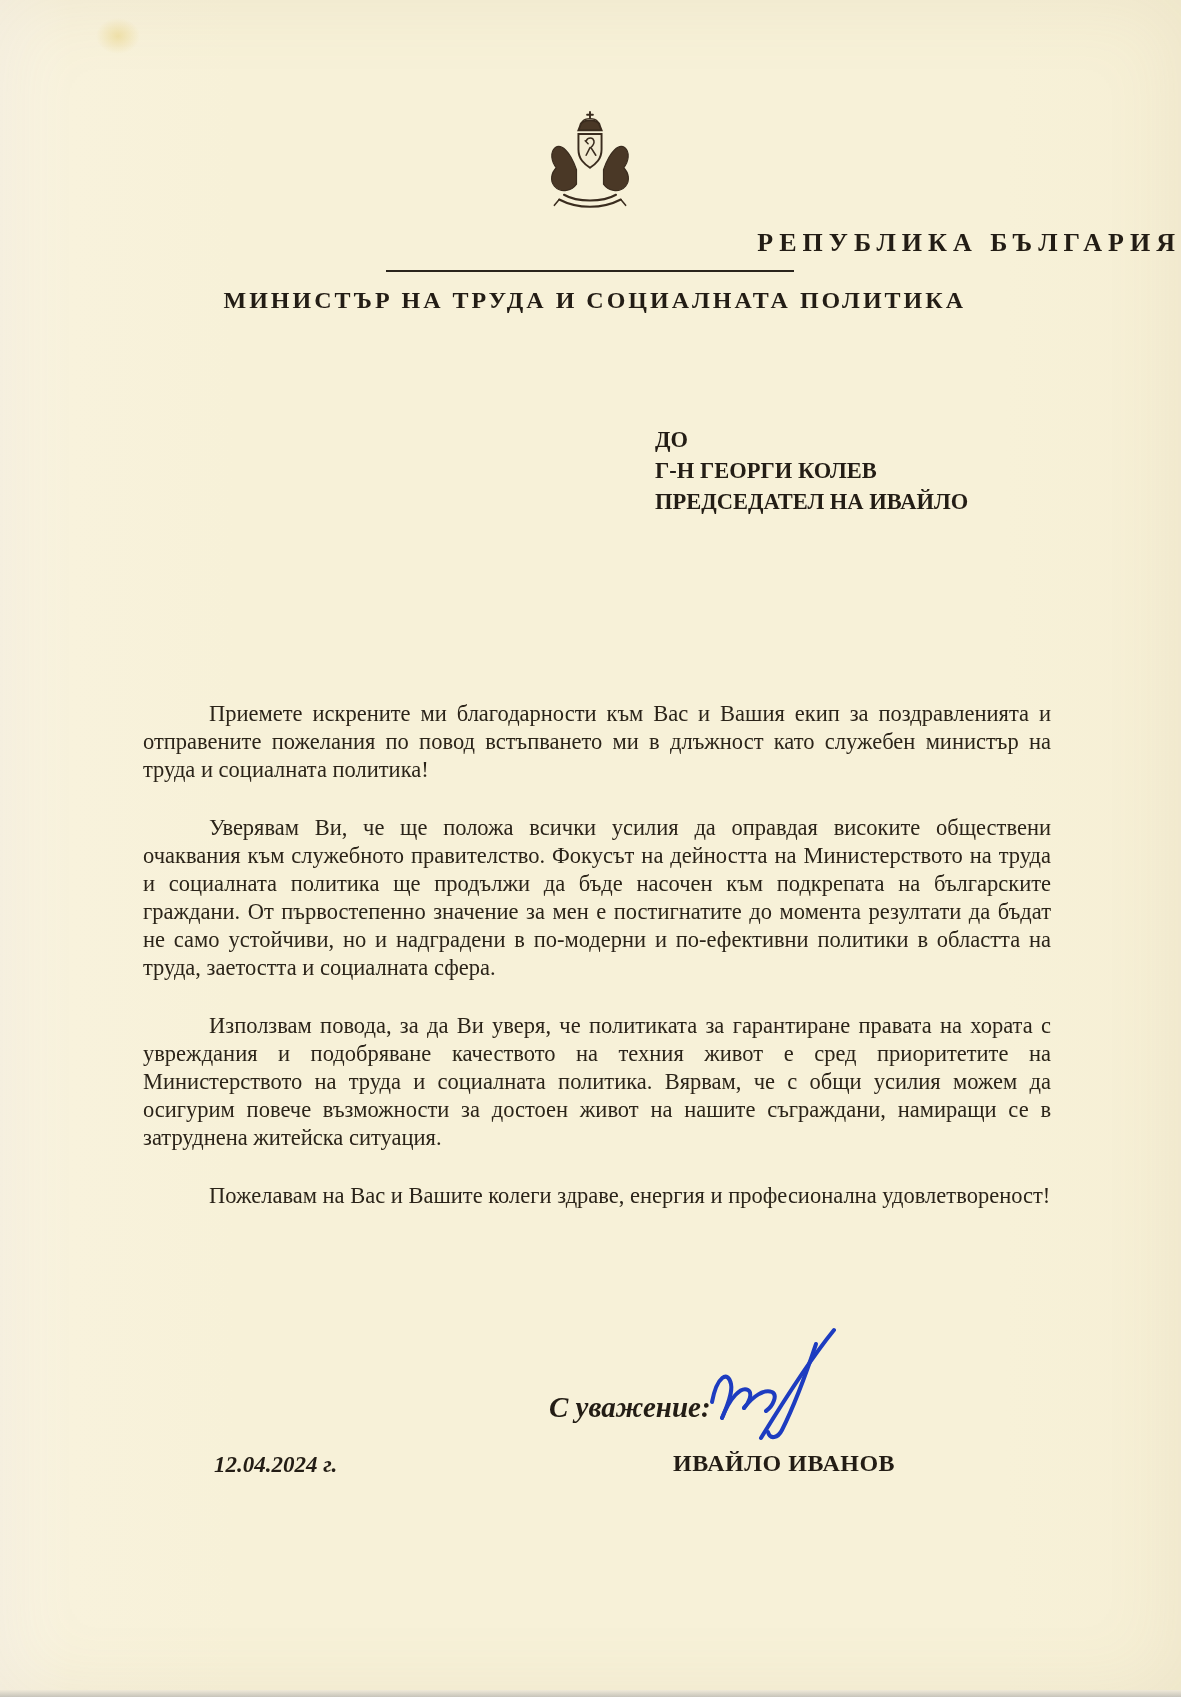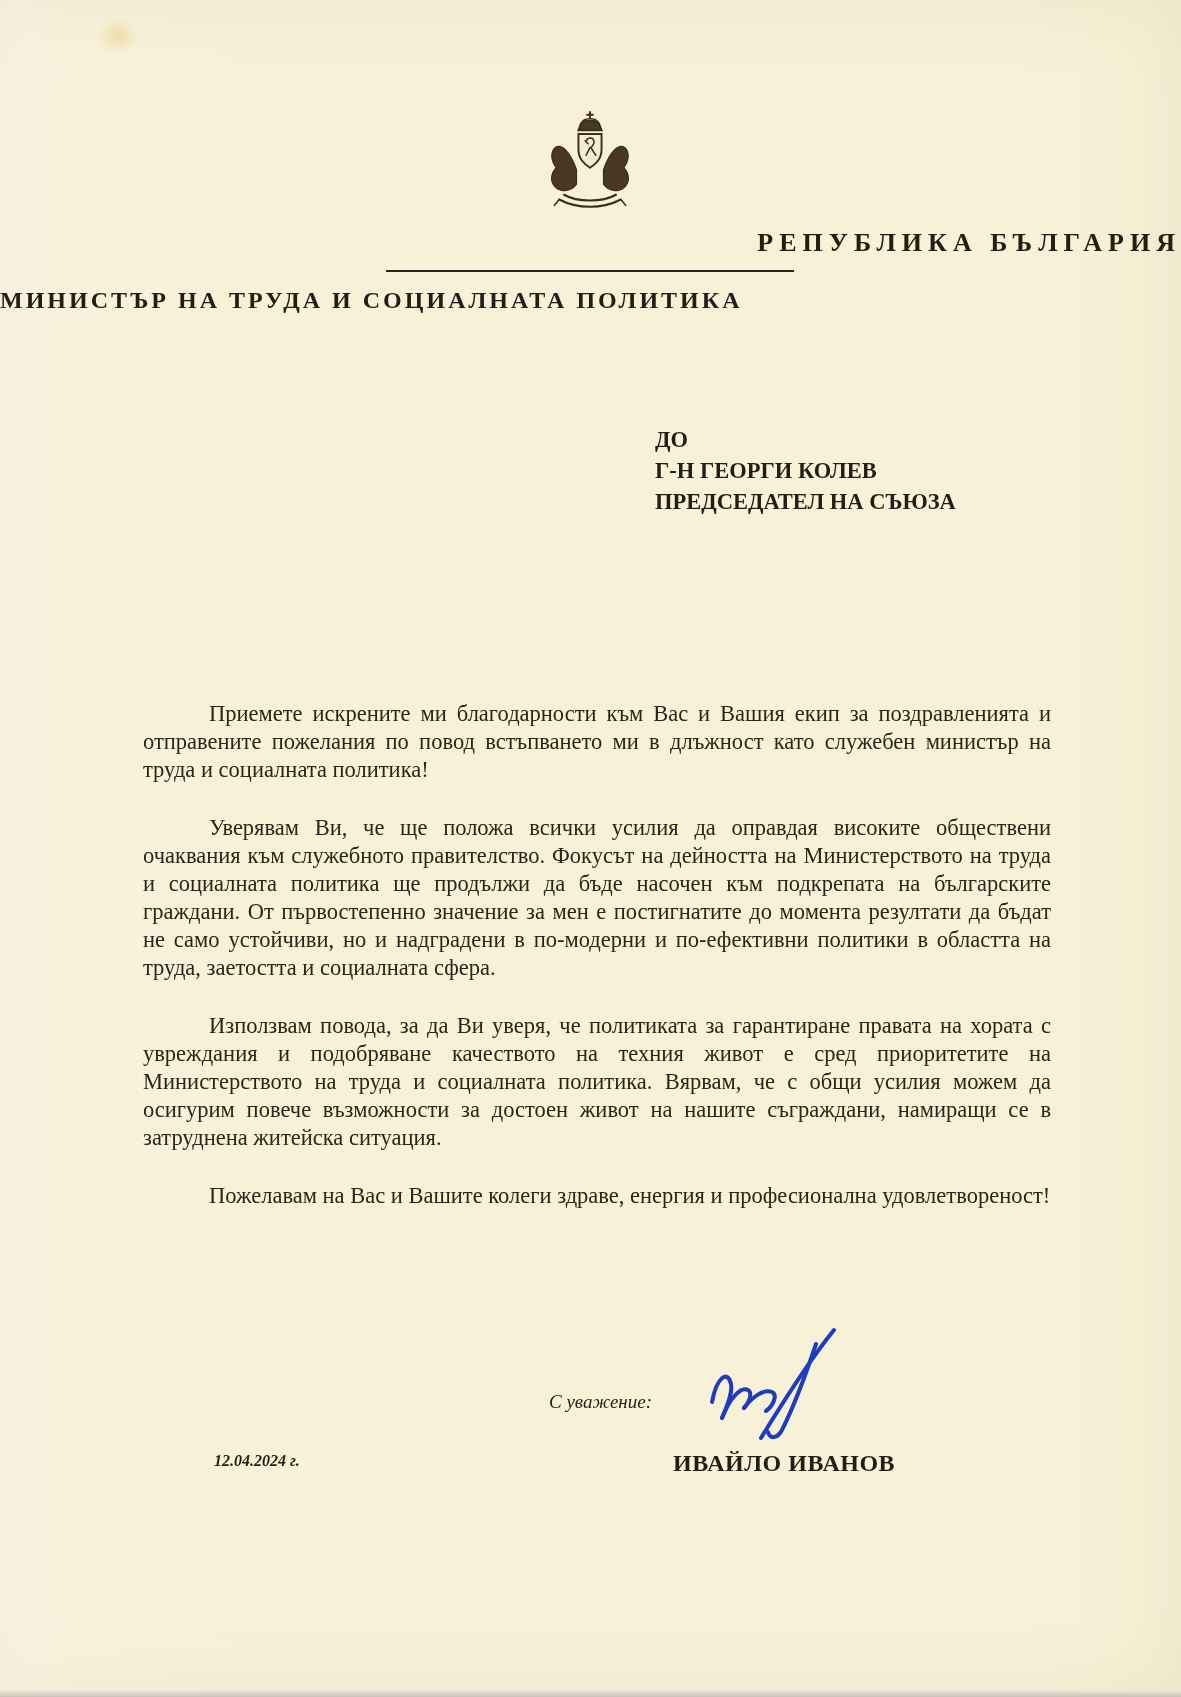--- a/index.html
+++ b/index.html
@@ -25,21 +25,21 @@
     position:absolute;left:0;top:228px;width:1181px;
     text-align:right;font-weight:bold;font-size:26px;letter-spacing:6px;
     color:#231d15;
   }
   .rule{
     position:absolute;left:386px;top:270px;width:408px;height:0;
     border-top:2.5px solid #2a241c;
   }
   .ministry{
     position:absolute;left:0;top:287px;width:966px;
-    text-align:left;font-weight:bold;font-size:24px;letter-spacing:3px;
+    text-align:right;font-weight:bold;font-size:24px;letter-spacing:3px;
     color:#231d15;
   }
   
   .recipient{
     position:absolute;left:655px;top:408px;
     font-weight:bold;font-size:22.5px;line-height:31px;color:#231d15;margin-top:16px;
   }
   
   .salutation{
     position:absolute;left:205px;top:643px;
@@ -47,30 +47,30 @@
   }
   
   .body{
     position:absolute;left:143px;top:700px;width:916px;
     font-size:22.5px;line-height:28px;text-align:justify;color:#2b2419;
   }
   .body p{margin:0 8px 30px 0;text-indent:66px;}
   
   .valediction{
     position:absolute;left:549px;top:1391px;
-    font-weight:normal;font-style:italic;font-size:19px;color:#231d15;
+    font-weight:bold;font-style:italic;font-size:29px;color:#231d15;
   }
   .signature{position:absolute;left:698px;top:1322px;width:175px;height:128px;}
   .signer{
     position:absolute;left:630px;top:1450px;
     font-weight:bold;font-size:24px;letter-spacing:0.5px;color:#231d15;margin-left:43px;
   }
   .date{
     position:absolute;left:214px;top:1452px;
-    font-weight:bold;font-style:italic;font-size:16px;color:#231d15;
+    font-weight:bold;font-style:italic;font-size:23px;color:#231d15;
   }
   .bottom-strip{
     position:absolute;left:0;bottom:0;width:100%;height:7px;
     background:linear-gradient(#efe9d8,#c7c4ba);
   }
 </style>
 </head>
 <body>
 
 <div class="page">
@@ -101,21 +101,21 @@
       </svg>
     </div>
     <div class="country">РЕПУБЛИКА БЪЛГАРИЯ</div>
     <div class="rule"></div>
     <div class="ministry">МИНИСТЪР НА ТРУДА И СОЦИАЛНАТА ПОЛИТИКА</div>
   </header>
 
   <section class="recipient">
     <div>ДО</div>
     <div>Г-Н ГЕОРГИ КОЛЕВ</div>
-    <div>ПРЕДСЕДАТЕЛ НА СЪЮЗА</div>
+    <div>ПРЕДСЕДАТЕЛ НА ИВАЙЛО</div>
   </section>
 
 
   <section class="body">
     <p>Приемете искрените ми благодарности към Вас и Вашия екип за поздравленията и отправените пожелания по повод встъпването ми в длъжност като служебен министър на труда и социалната политика!</p>
     <p>Уверявам Ви, че ще положа всички усилия да оправдая високите обществени очаквания към служебното правителство. Фокусът на дейността на Министерството на труда и социалната политика ще продължи да бъде насочен към подкрепата на българските граждани. От първостепенно значение за мен е постигнатите до момента резултати да бъдат не само устойчиви, но и надградени в по-модерни и по-ефективни политики в областта на труда, заетостта и социалната сфера.</p>
     <p>Използвам повода, за да Ви уверя, че политиката за гарантиране правата на хората с увреждания и подобряване качеството на техния живот е сред приоритетите на Министерството на труда и социалната политика. Вярвам, че с общи усилия можем да осигурим повече възможности за достоен живот на нашите съграждани, намиращи се в затруднена житейска ситуация.</p>
     <p>Пожелавам на Вас и Вашите колеги здраве, енергия и професионална удовлетвореност!</p>
   </section>
 

